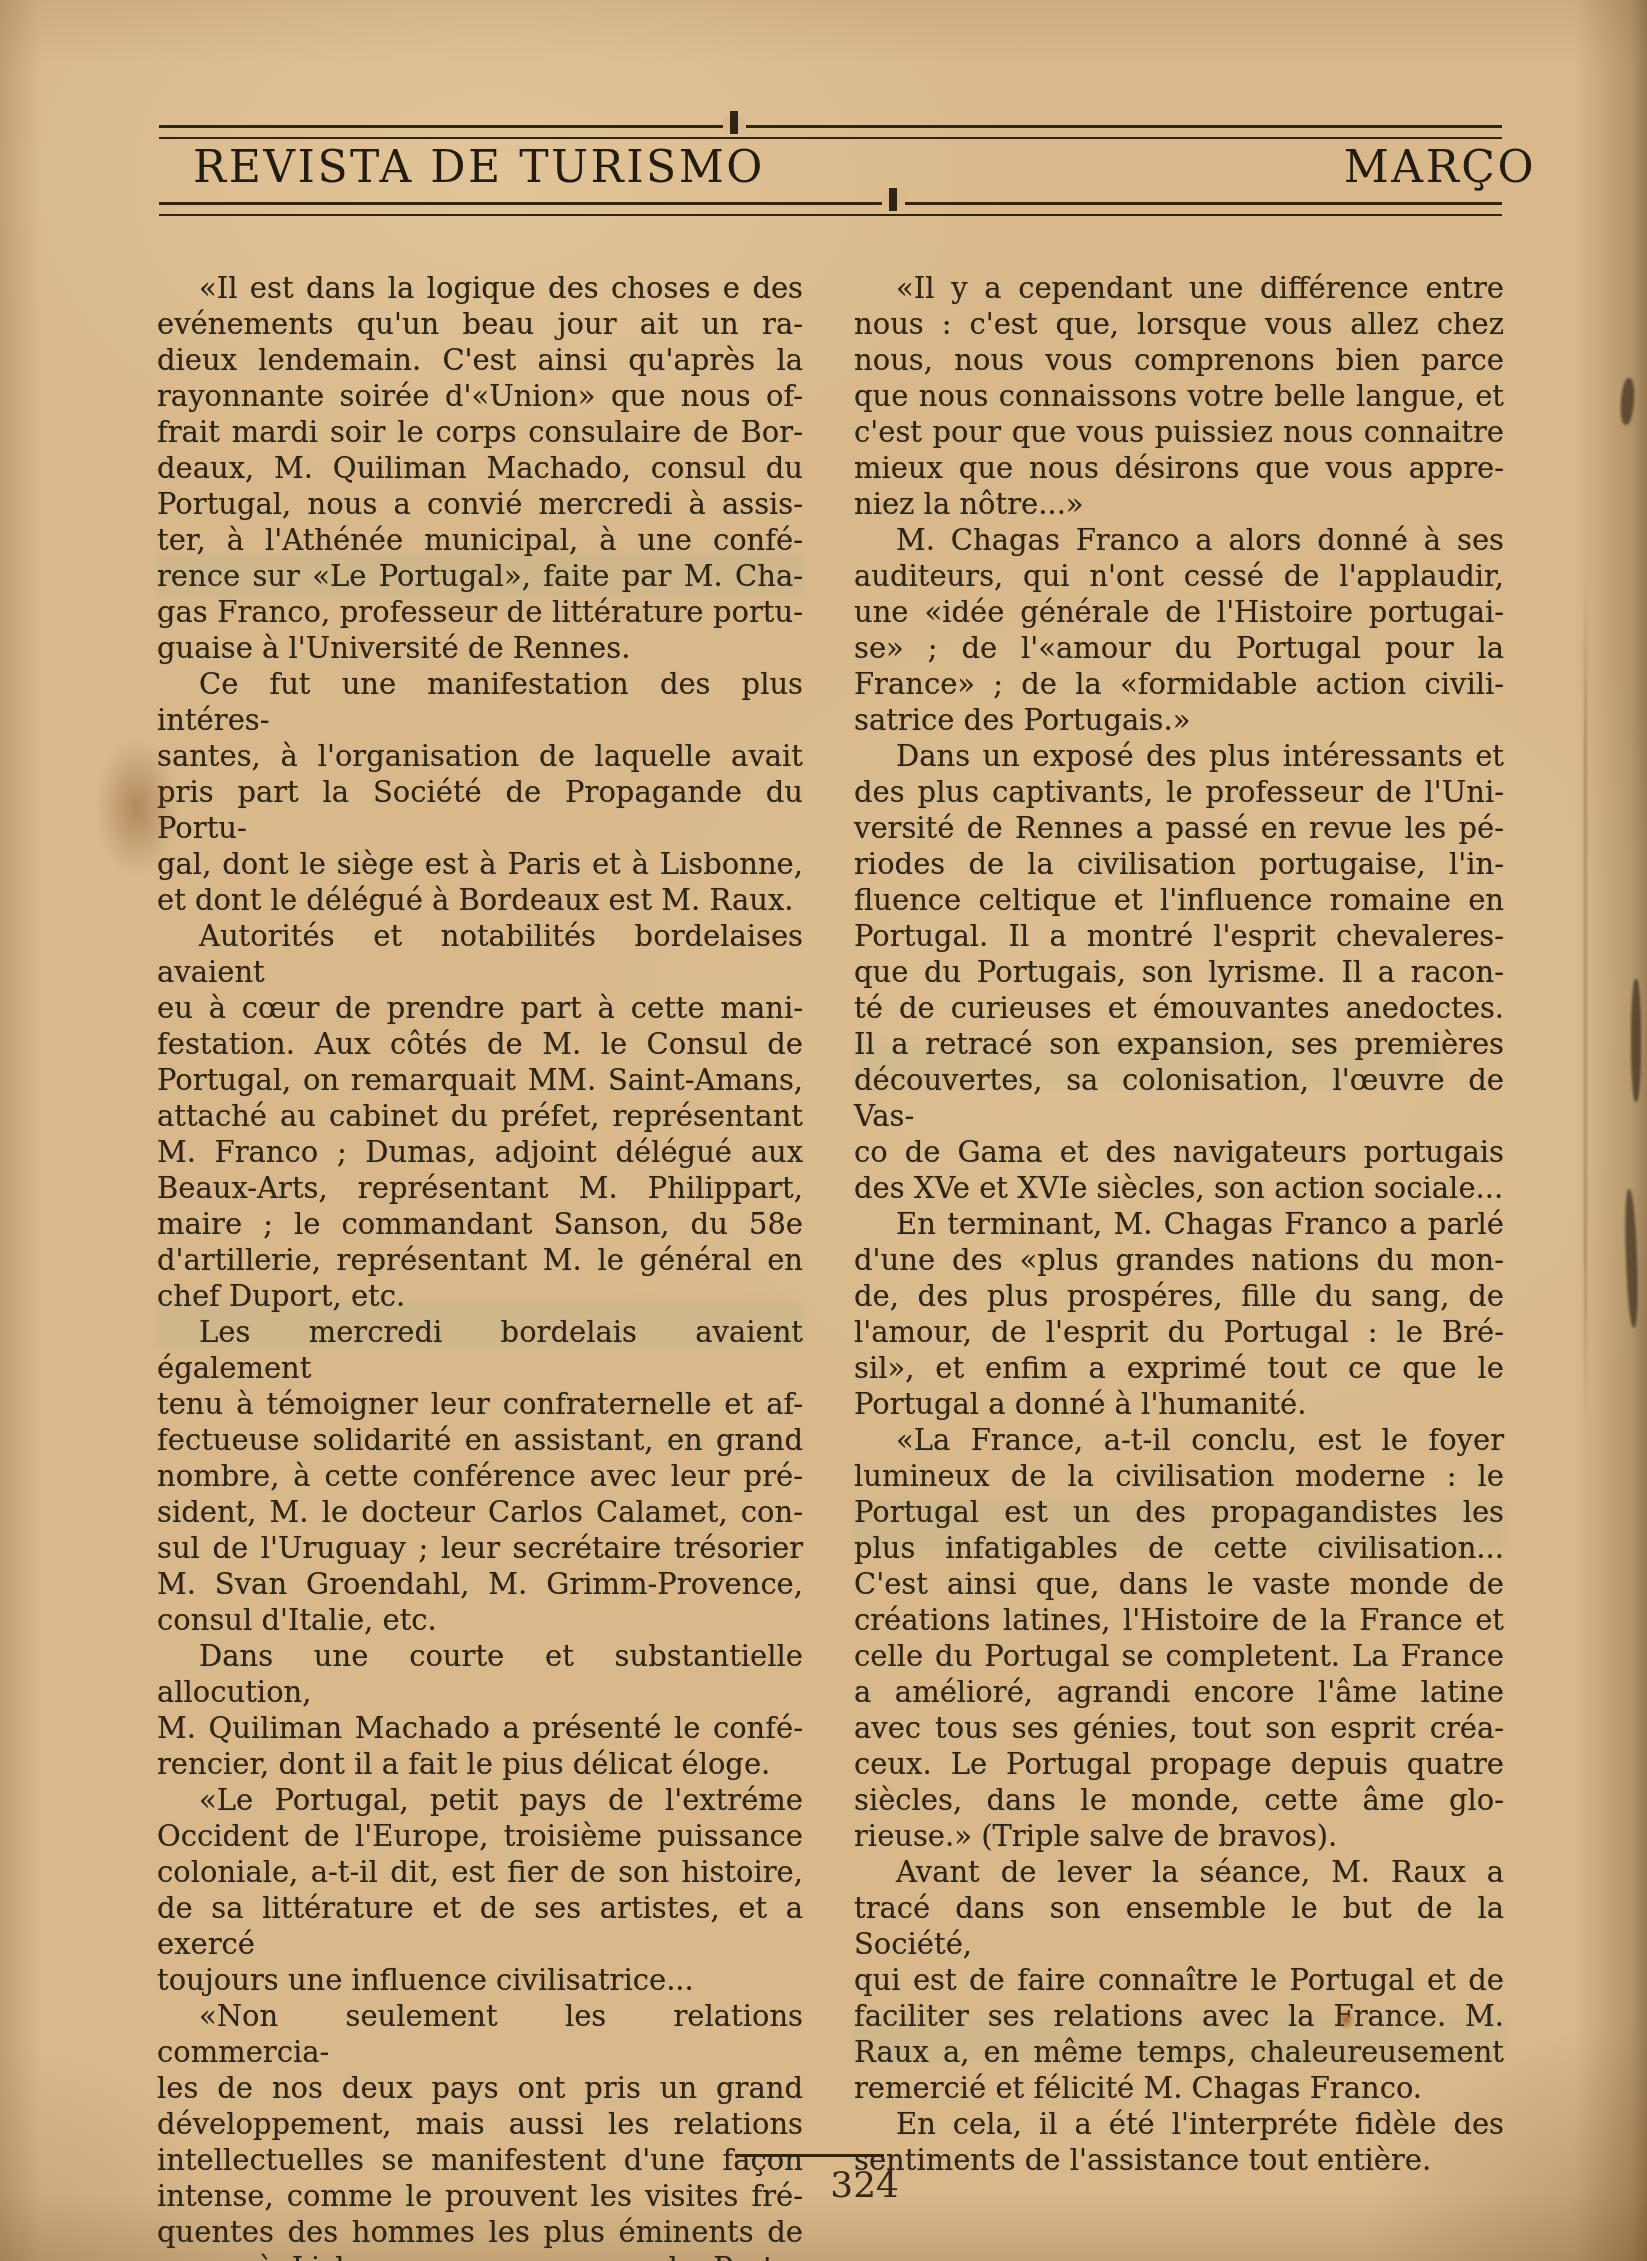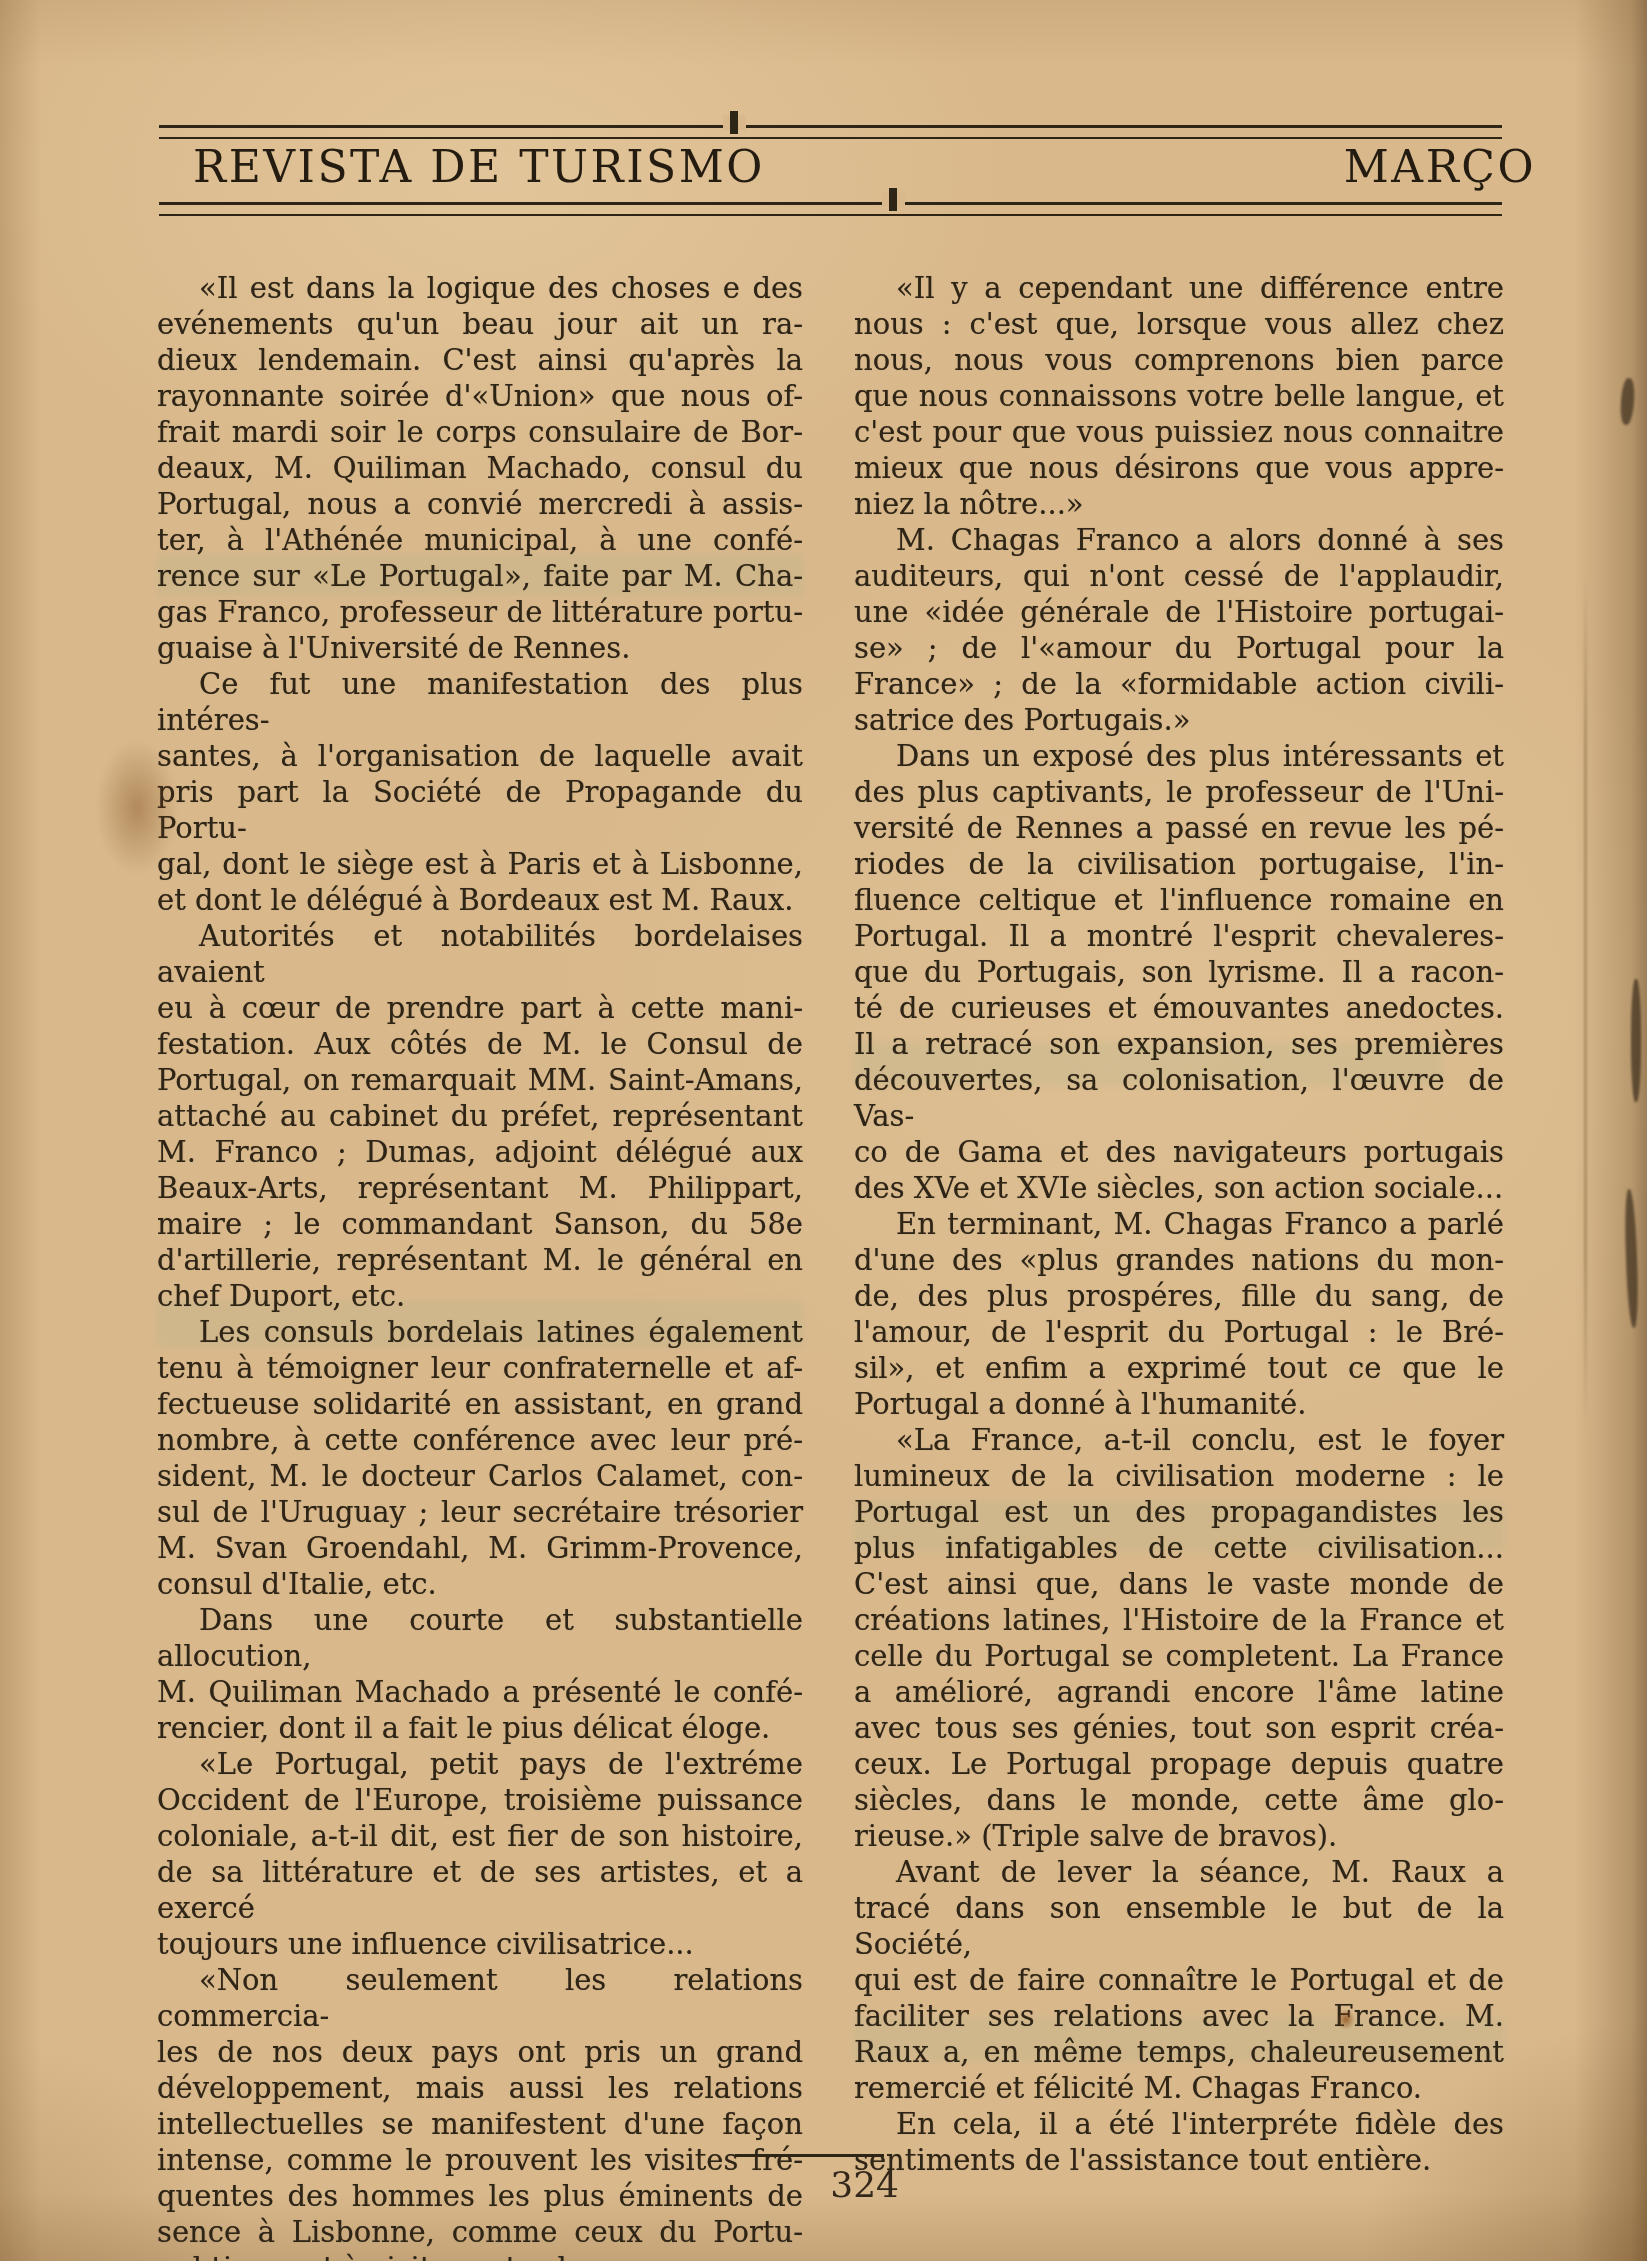--- a/index.html
+++ b/index.html
@@ -138,21 +138,21 @@
           <div class="line">festation. Aux côtés de M. le Consul de</div>
           <div class="line">Portugal, on remarquait MM. Saint-Amans,</div>
           <div class="line">attaché au cabinet du préfet, représentant</div>
           <div class="line">M. Franco ; Dumas, adjoint délégué aux</div>
           <div class="line">Beaux-Arts, représentant M. Philippart,</div>
           <div class="line">maire ; le commandant Sanson, du 58e</div>
           <div class="line">d'artillerie, représentant M. le général en</div>
           <div class="line last">chef Duport, etc.</div>
         </div>
         <div class="paragraph">
-          <div class="line first">Les consuls bordelais latines également</div>
+          <div class="line first">Les mercredi bordelais avaient également</div>
           <div class="line">tenu à témoigner leur confraternelle et af-</div>
           <div class="line">fectueuse solidarité en assistant, en grand</div>
           <div class="line">nombre, à cette conférence avec leur pré-</div>
           <div class="line">sident, M. le docteur Carlos Calamet, con-</div>
           <div class="line">sul de l'Uruguay ; leur secrétaire trésorier</div>
           <div class="line">M. Svan Groendahl, M. Grimm-Provence,</div>
           <div class="line last">consul d'Italie, etc.</div>
         </div>
         <div class="paragraph">
           <div class="line first">Dans une courte et substantielle allocution,</div>

